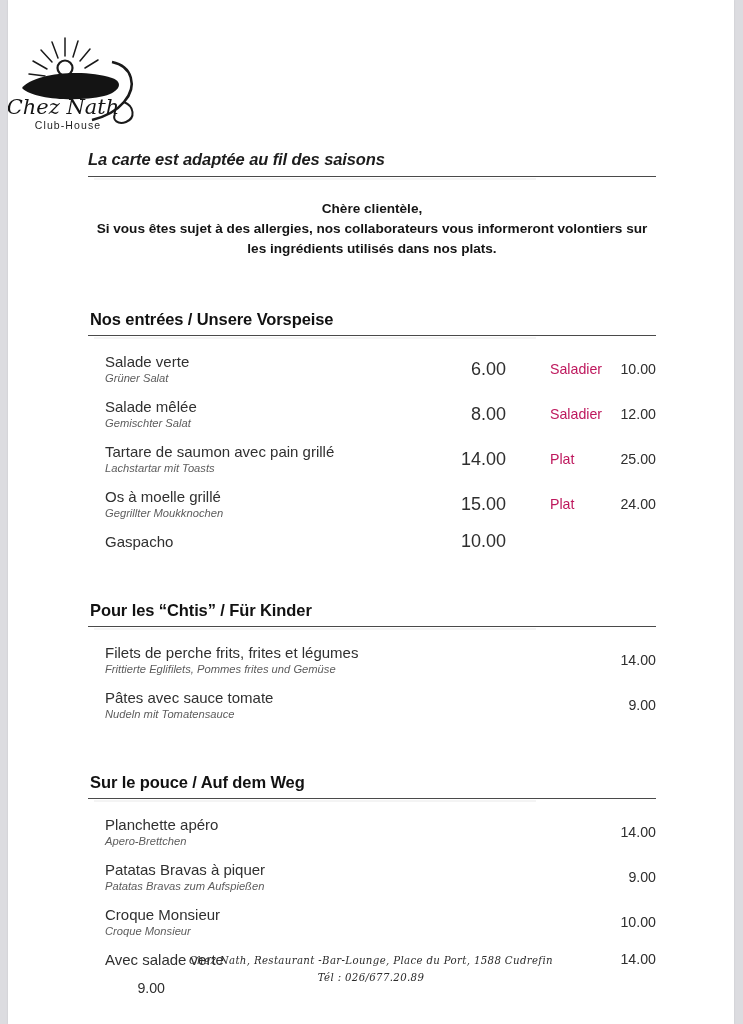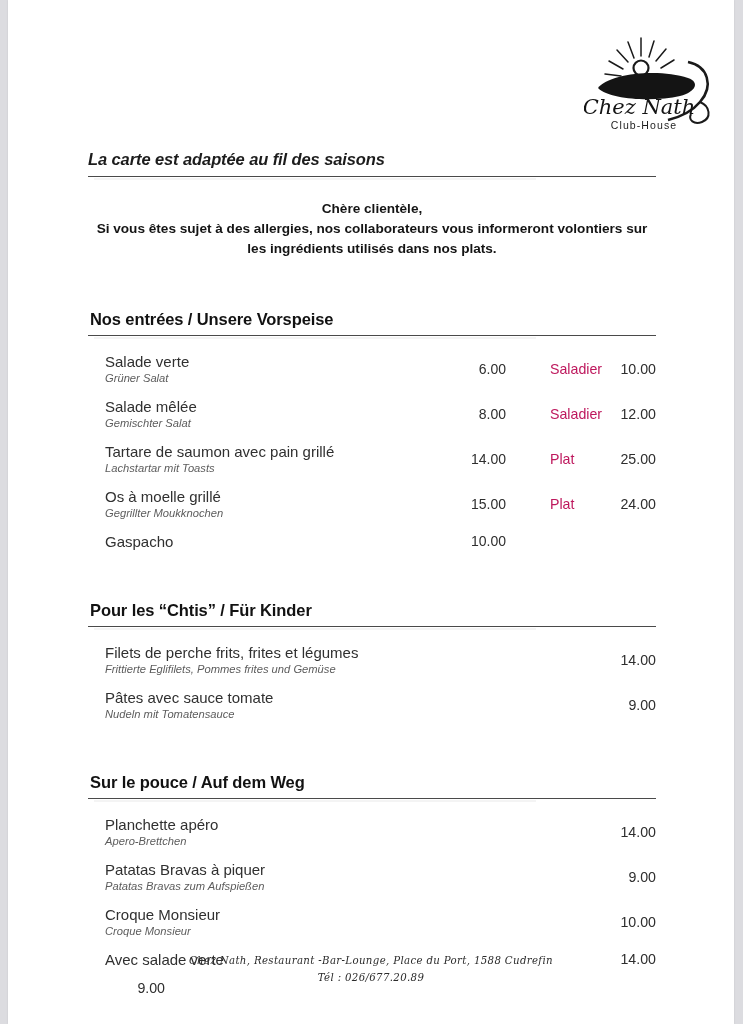--- a/index.html
+++ b/index.html
@@ -37,21 +37,21 @@
     width: 100%;
     height: 100%;
   }
 
   
   .logo-wrap {
     position: absolute;
     left: 0;
     top: 28px;
     width: 726px;
-    text-align: right;
+    text-align: left;
   }
   .logo-svg { display: inline-block; }
 
   
   .content {
     position: absolute;
     left: 80px;
     top: 150px;
     width: 568px;
   }
@@ -133,21 +133,21 @@
     color: #303030;
     line-height: 18px;
     margin-top: 0;
   }
 
   
   .price-1 {
     flex: 0 0 auto;
     width: 72px;
     text-align: right;
-    font-size: 14px;
+    font-size: 18px;
     color: #2e2e2e;
     line-height: 17px;
   }
   .variant {
     flex: 0 0 auto;
     width: 58px;
     margin-left: 44px;
     text-align: left;
     font-size: 14.2px;
     color: #be185d;

